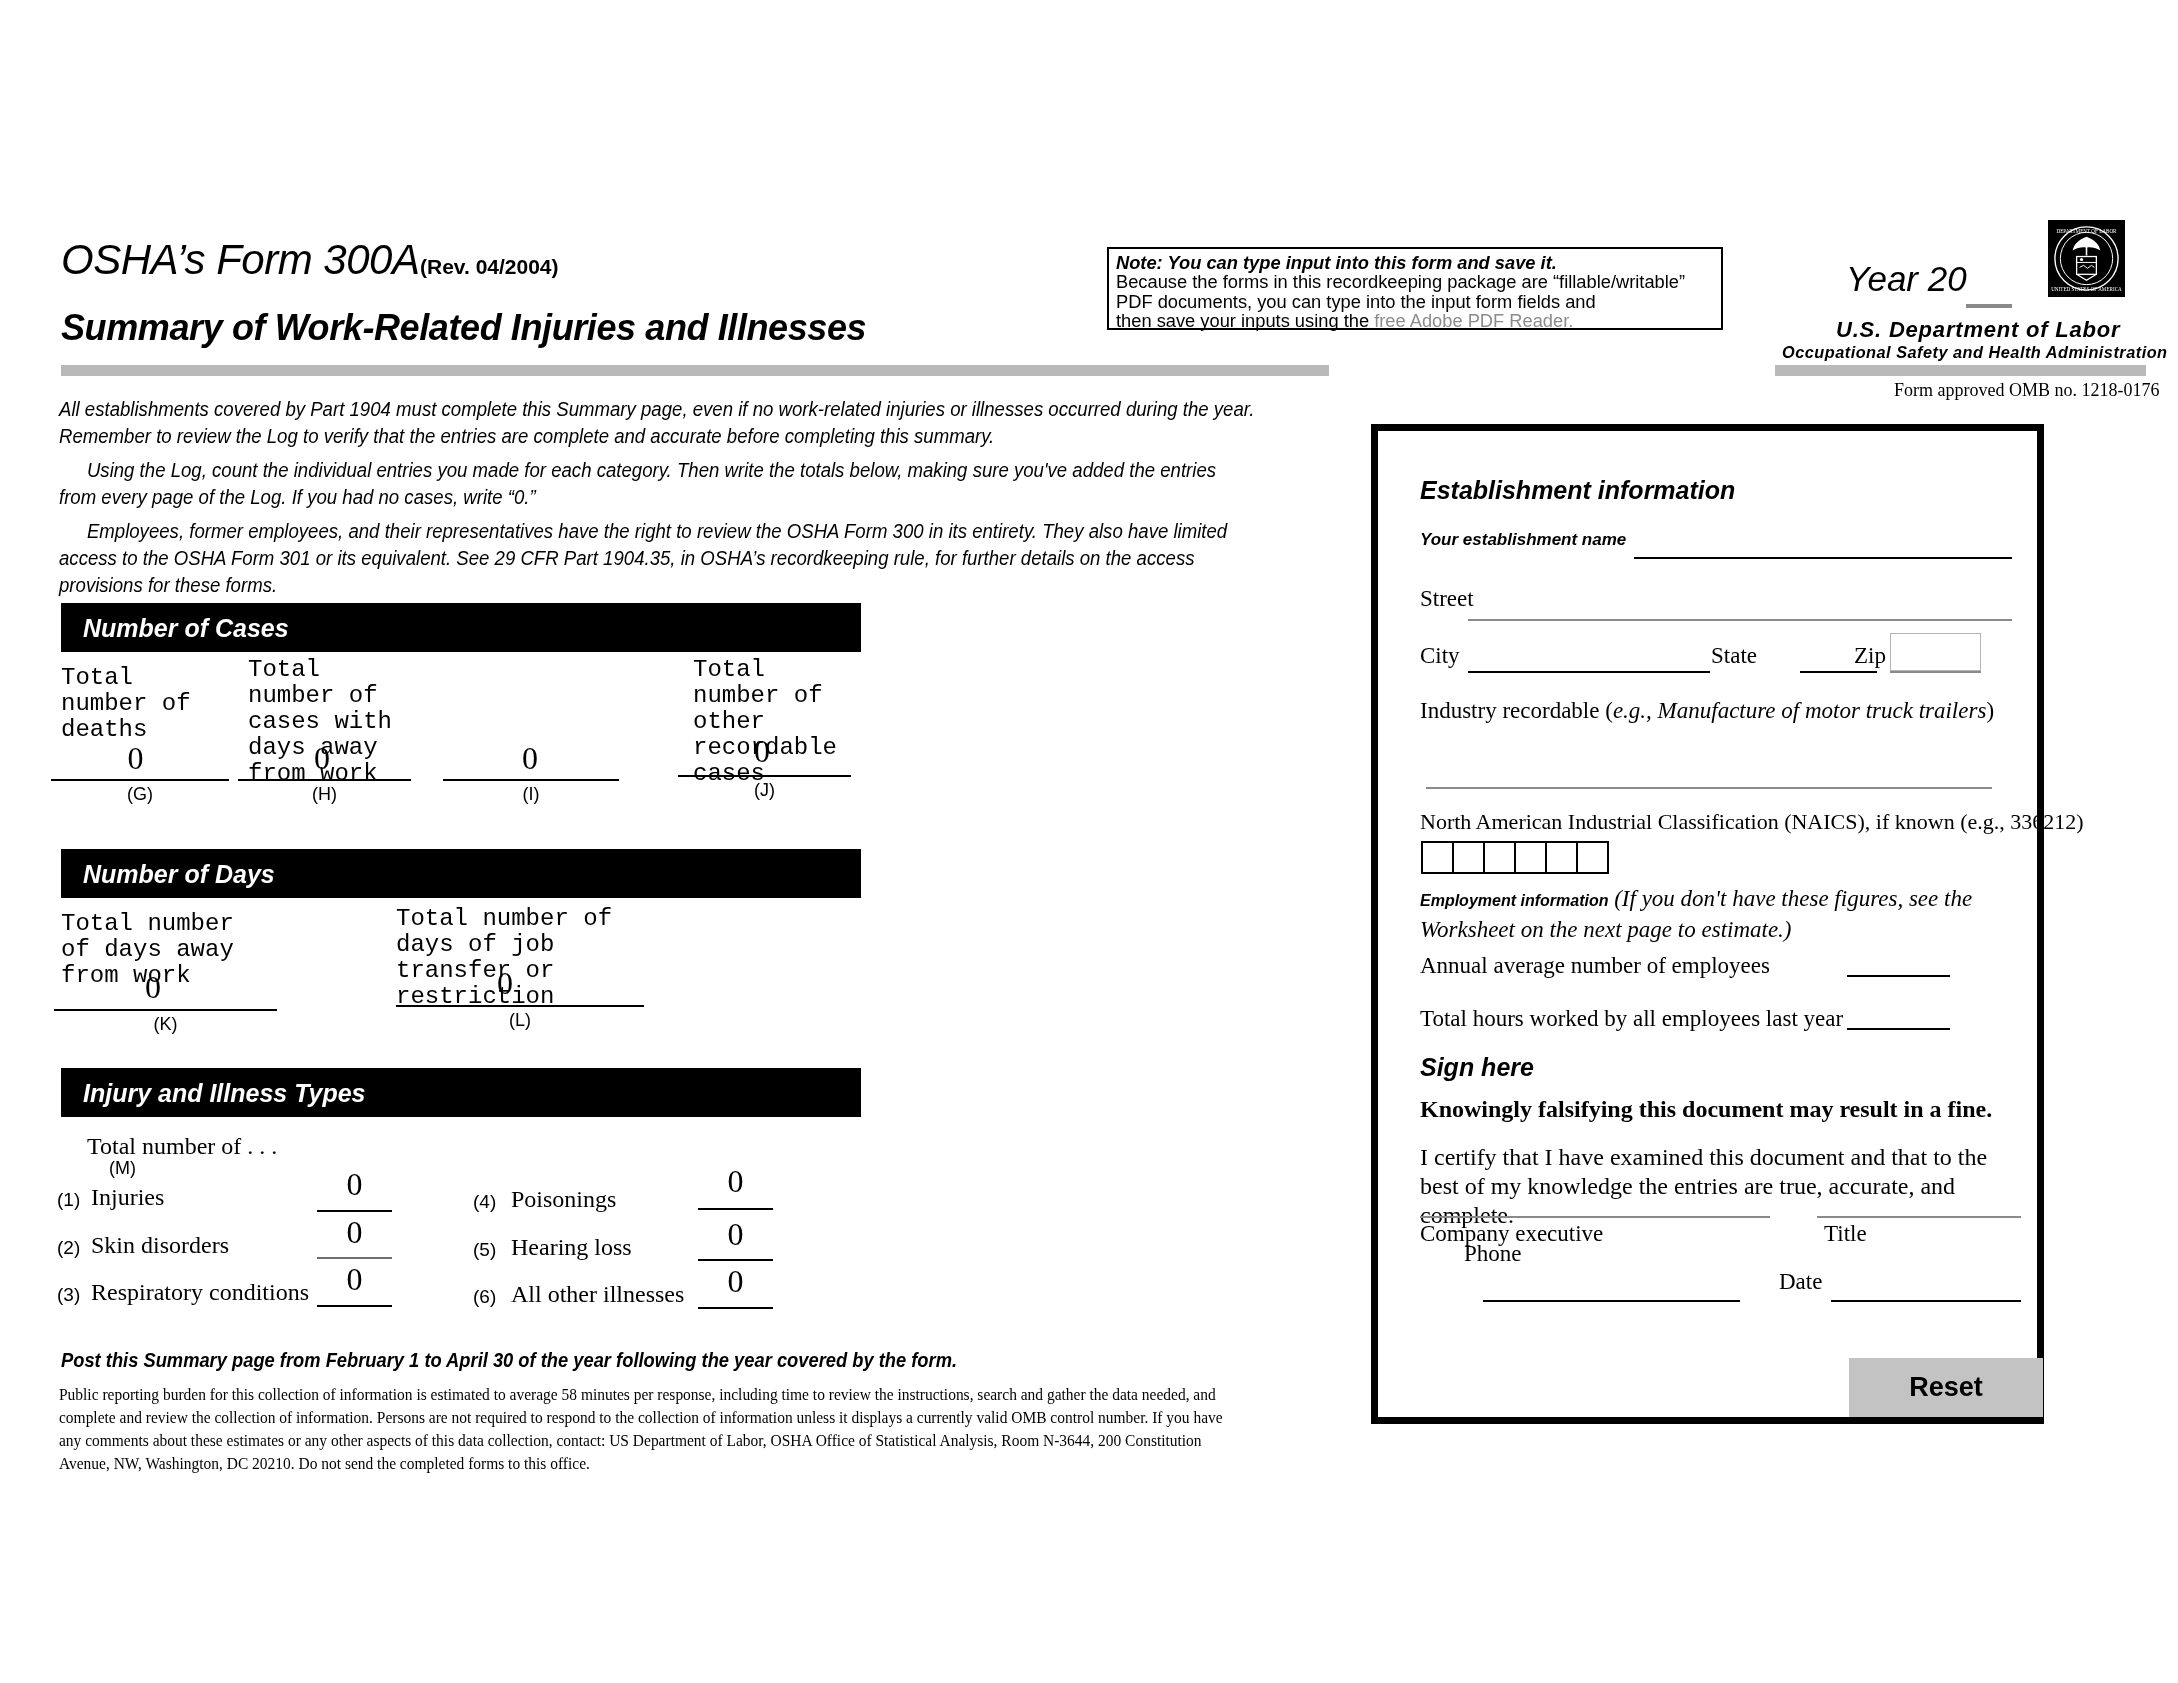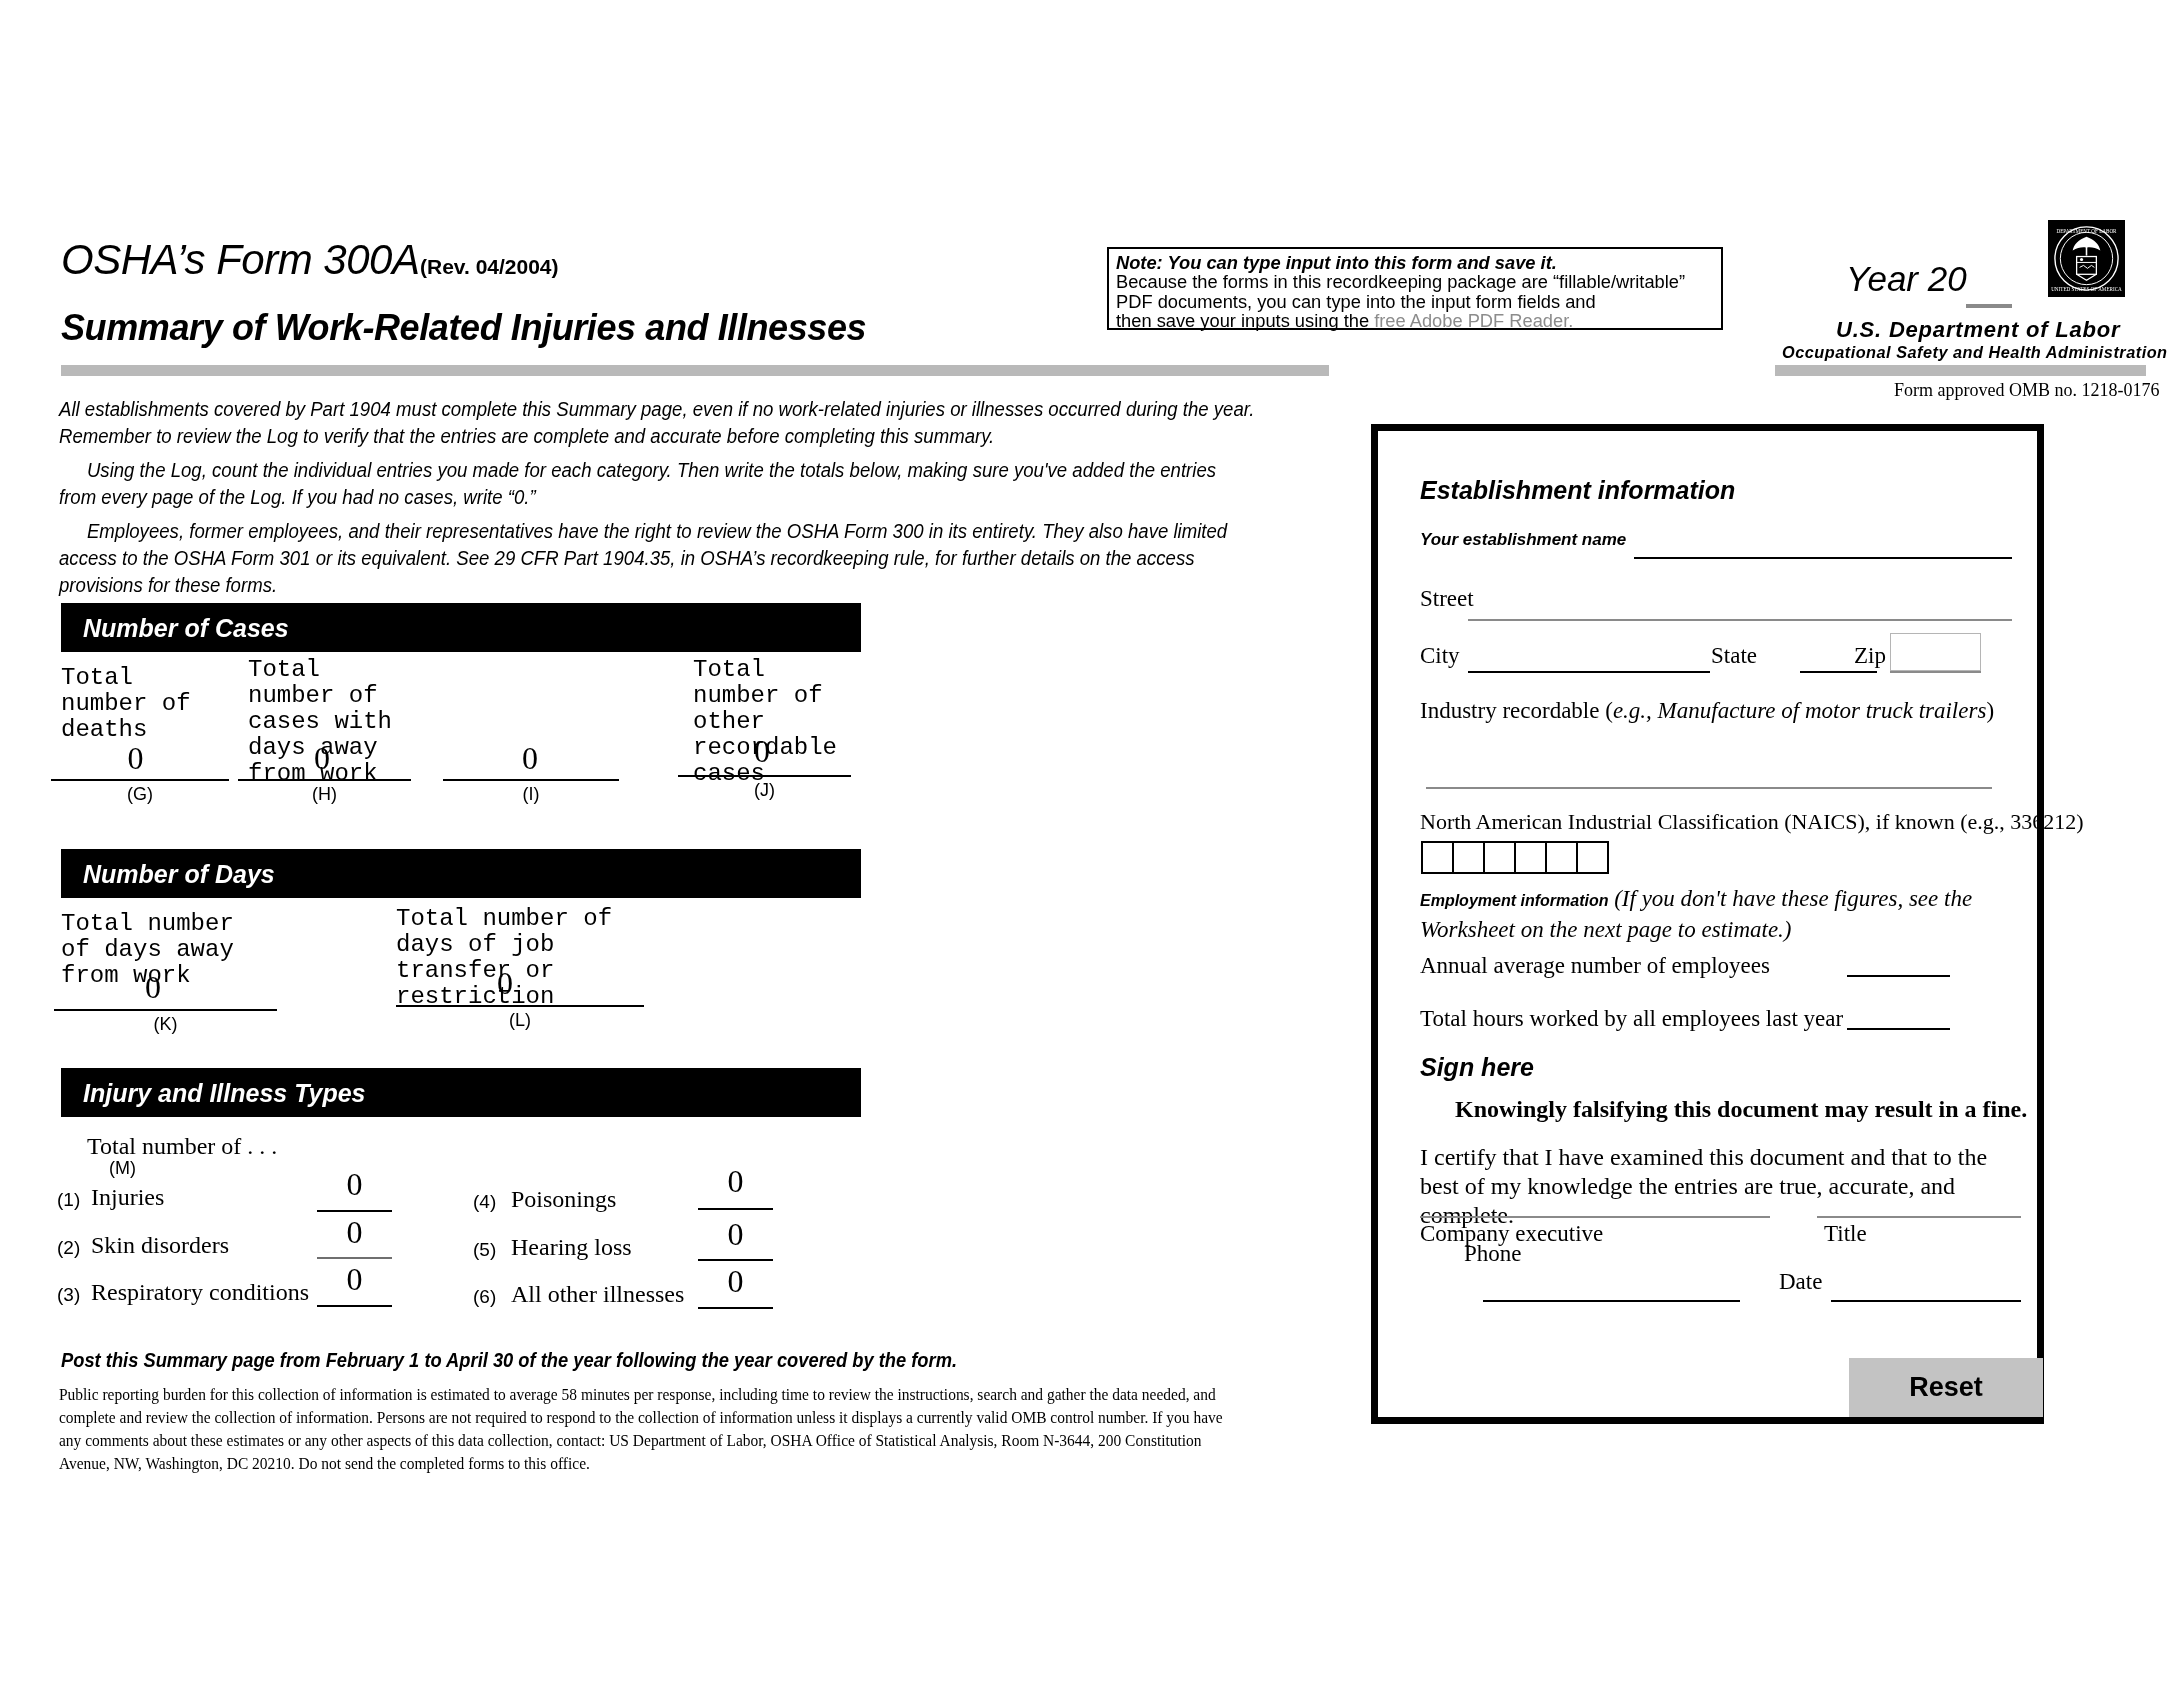--- a/index.html
+++ b/index.html
@@ -358,21 +358,20 @@
     font-size: 25px;
     white-space: nowrap;
   }
   .sign-warn {
     position: absolute;
     left: 1420px; top: 1096px;
     font-family: "Liberation Serif", serif;
     font-weight: 700;
     font-size: 24px;
     white-space: nowrap;
-    margin-left: 35px;
   }
   .sign-cert {
     position: absolute;
     left: 1420px; top: 1143px;
     width: 594px;
     font-family: "Liberation Serif", serif;
     font-size: 24px;
     line-height: 29px;
   }
 

